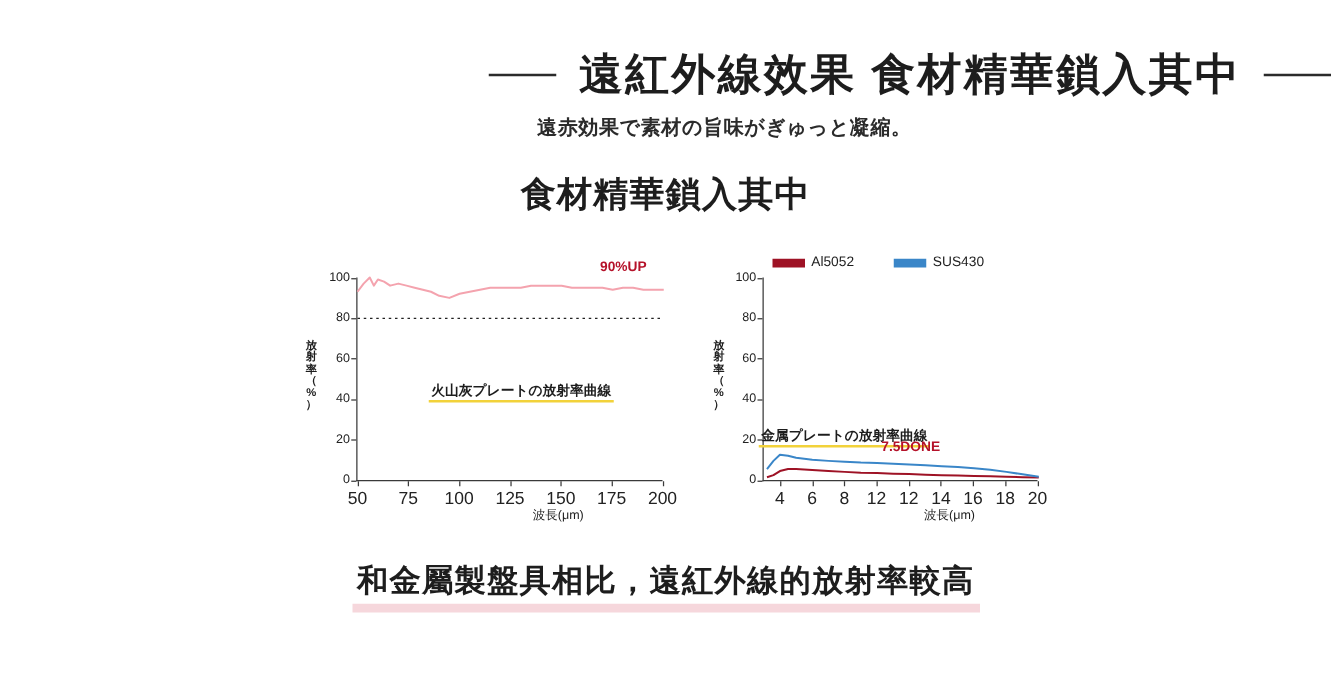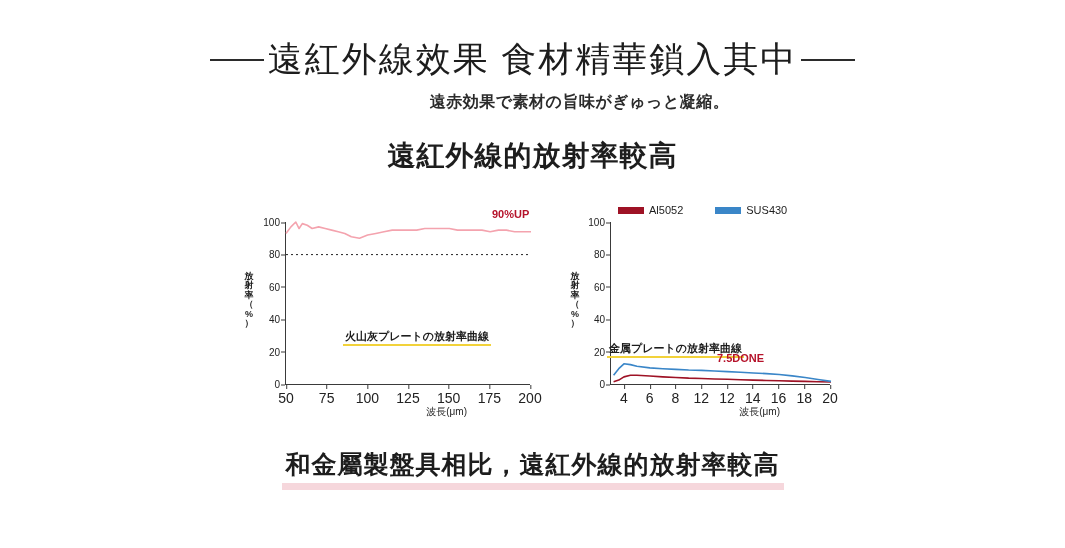--- a/index.html
+++ b/index.html
@@ -17,22 +17,23 @@
   }
 
   
   .header {
     position: absolute;
     top: 36px;
     left: 0;
     width: 100%;
     display: flex;
     align-items: center;
-    justify-content: center;
-    gap: 4px;
+    justify-content: flex-end;
+    gap: 18px;
+    font-weight: bold;
   }
   .rule {
     width: 54px;
     height: 2px;
     background: #2b2b2b;
   }
   .title-main {
     font-size: 35px;
     letter-spacing: 2px;
     color: #1d1d1d;
@@ -153,30 +154,29 @@
     position: absolute;
     font-size: 11px;
     font-weight: bold;
     color: #1d1d1d;
     white-space: nowrap;
     padding: 0 2px;
   }
   .underline-yellow {
     border-bottom: 2px solid #f2d23a;
   }
-  #note-left  { left: 118px; top: 105px; margin-top: 24px; }
+  #note-left  { left: 118px; top: 105px; }
   #note-right { left: 368px; top: 105px; }
 
   .badge {
     position: absolute;
     font-size: 11px;
     font-weight: bold;
     color: #b5122a;
     white-space: nowrap;
-    margin-left: 12px;
   }
   #badge-up   { left: 255px; top: 8px;  }
   #badge-done { left: 420px; top: 155px; }
 
   
   .legend {
     position: absolute;
     top: 4px;
     left: 63px;
     display: flex;
@@ -210,21 +210,21 @@
 </style>
 </head>
 <body>
 
 <div class="header">
   <span class="rule"></span>
   <span class="title-main">遠紅外線效果 食材精華鎖入其中</span>
   <span class="rule"></span>
 </div>
 <div class="subtitle">遠赤効果で素材の旨味がぎゅっと凝縮。</div>
-<div class="section-title">遠紅外線的放射率較高</div>
+<div class="section-title">食材精華鎖入其中</div>
 
 <div class="charts">
 
   <div class="chart-box" id="chart-left">
 
     <div class="badge" id="badge-up">90%UP</div>
 
     <div class="ylabel" id="ylabel-left">放<br>射<br>率<br>（<br>%<br>）</div>
     <div class="xlabel" id="xlabel-left">波長(μm)</div>
 

